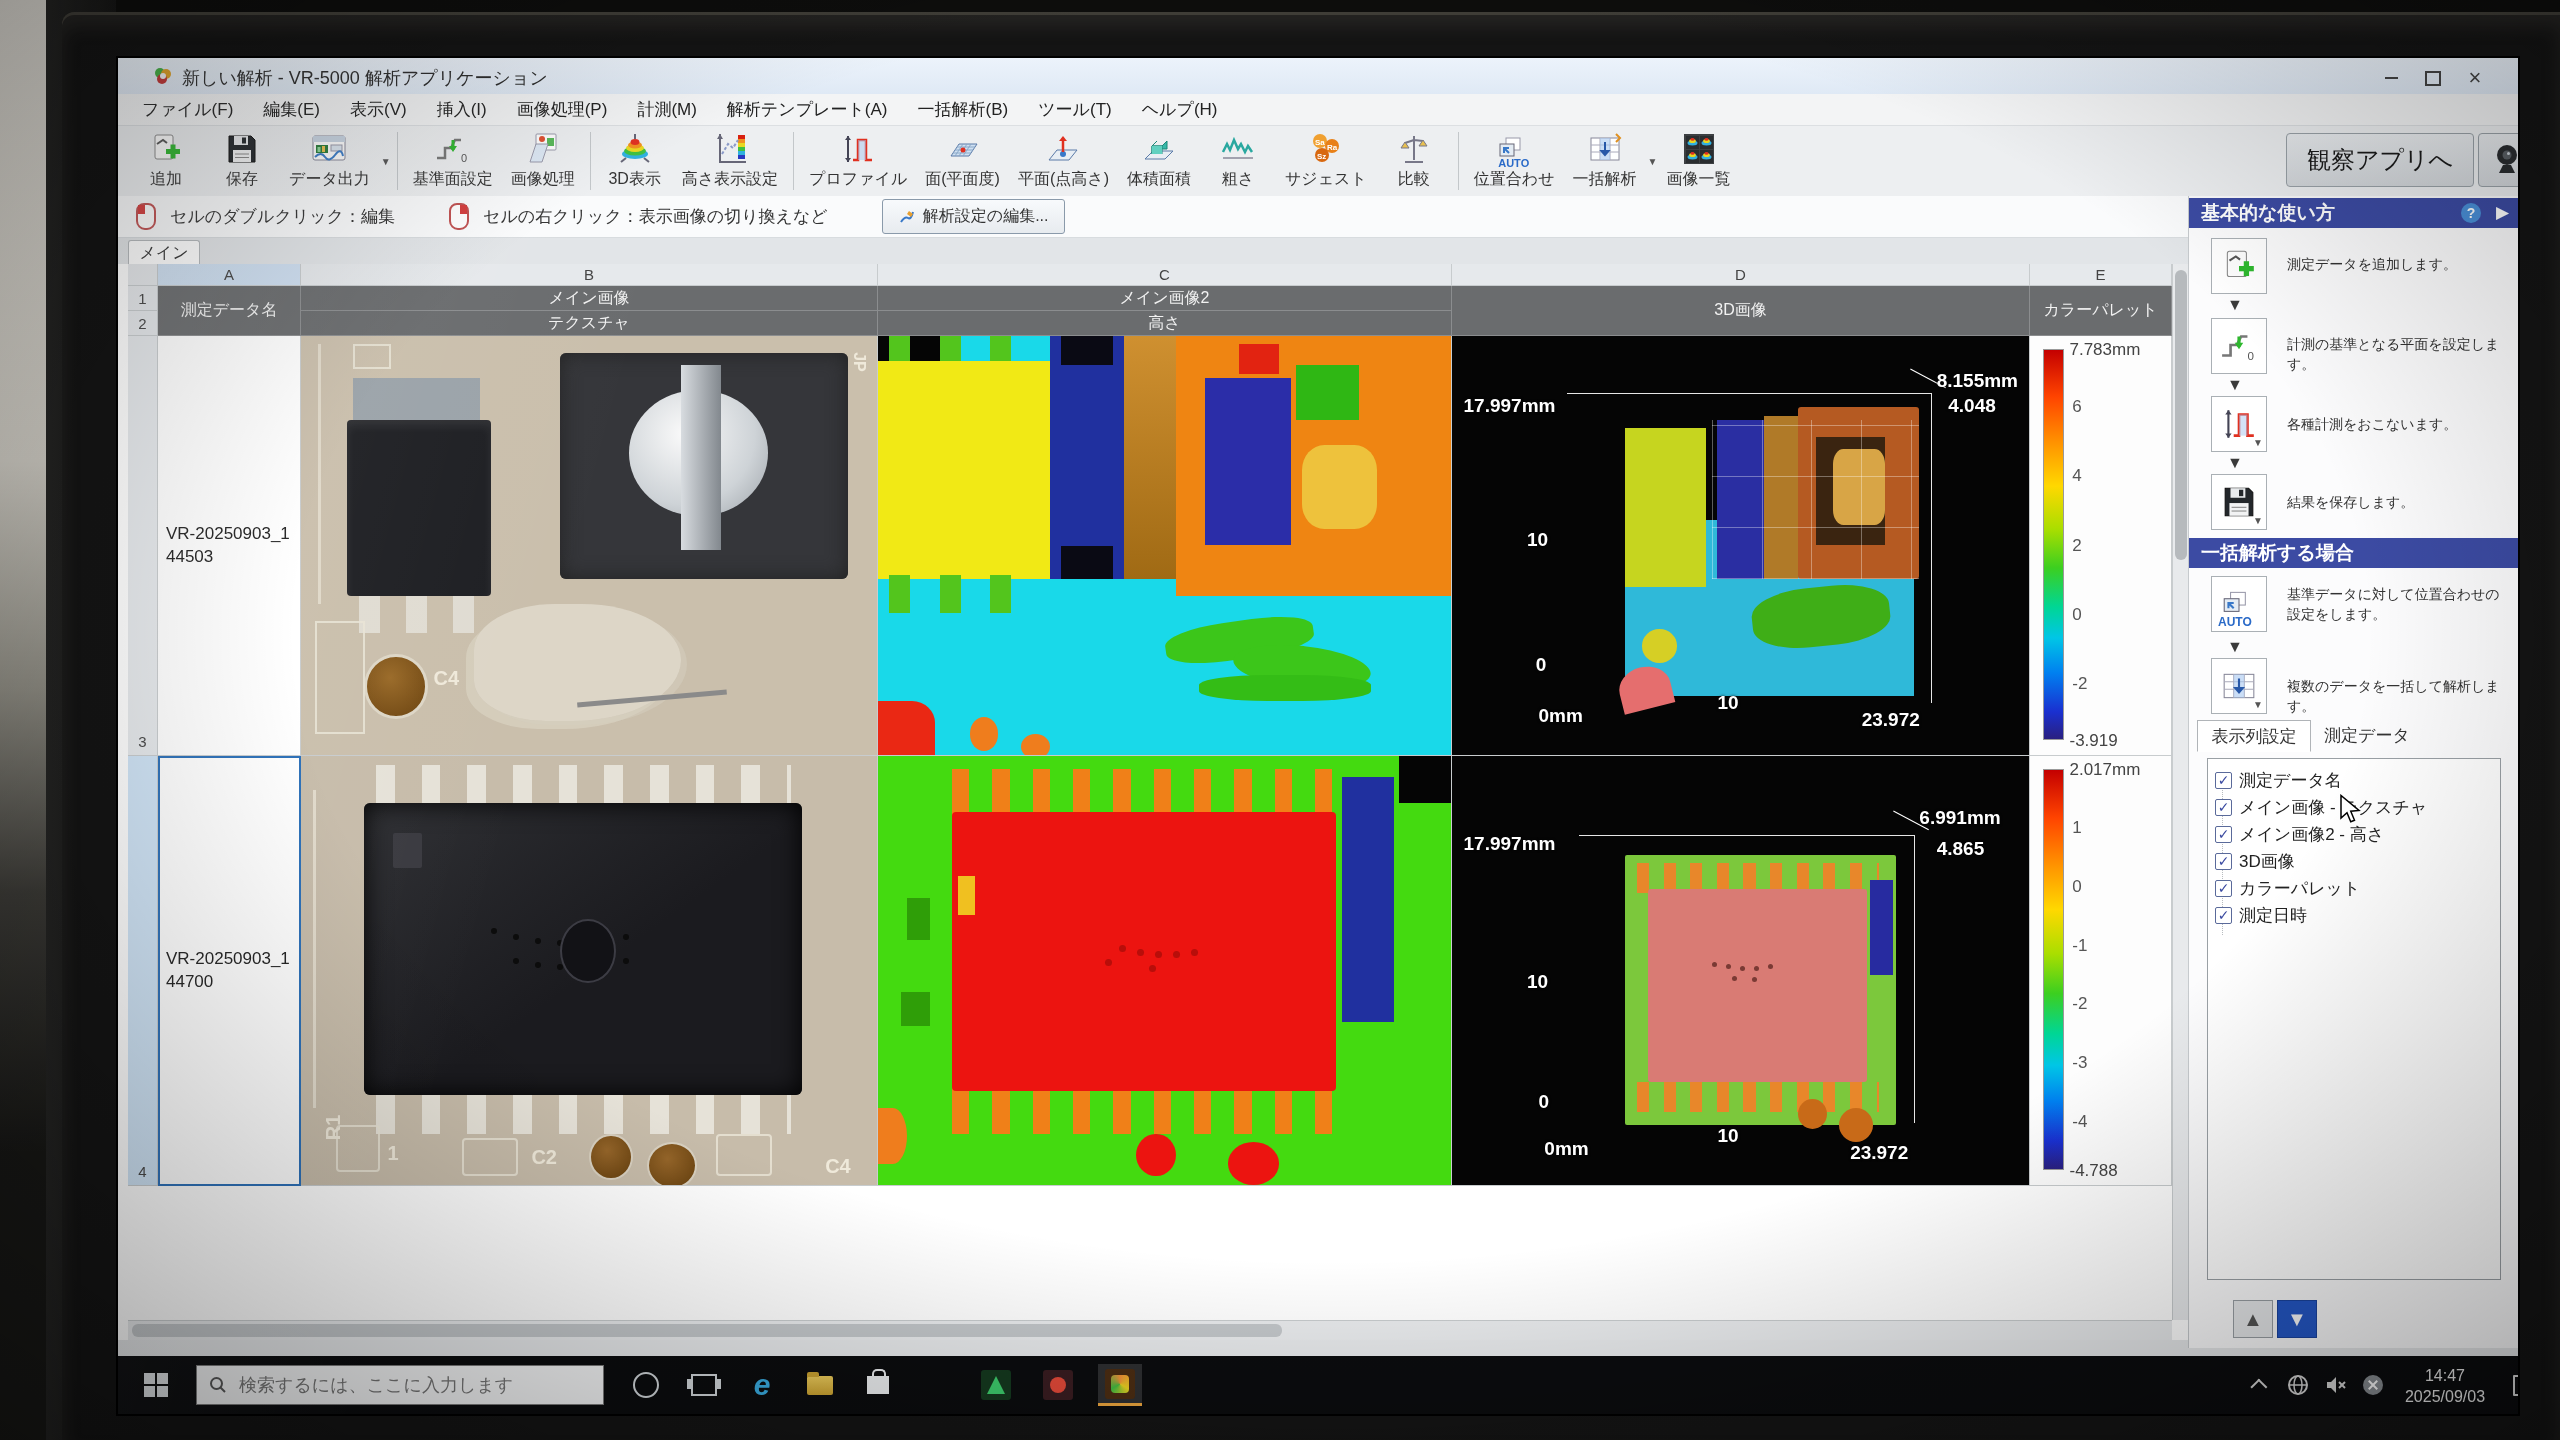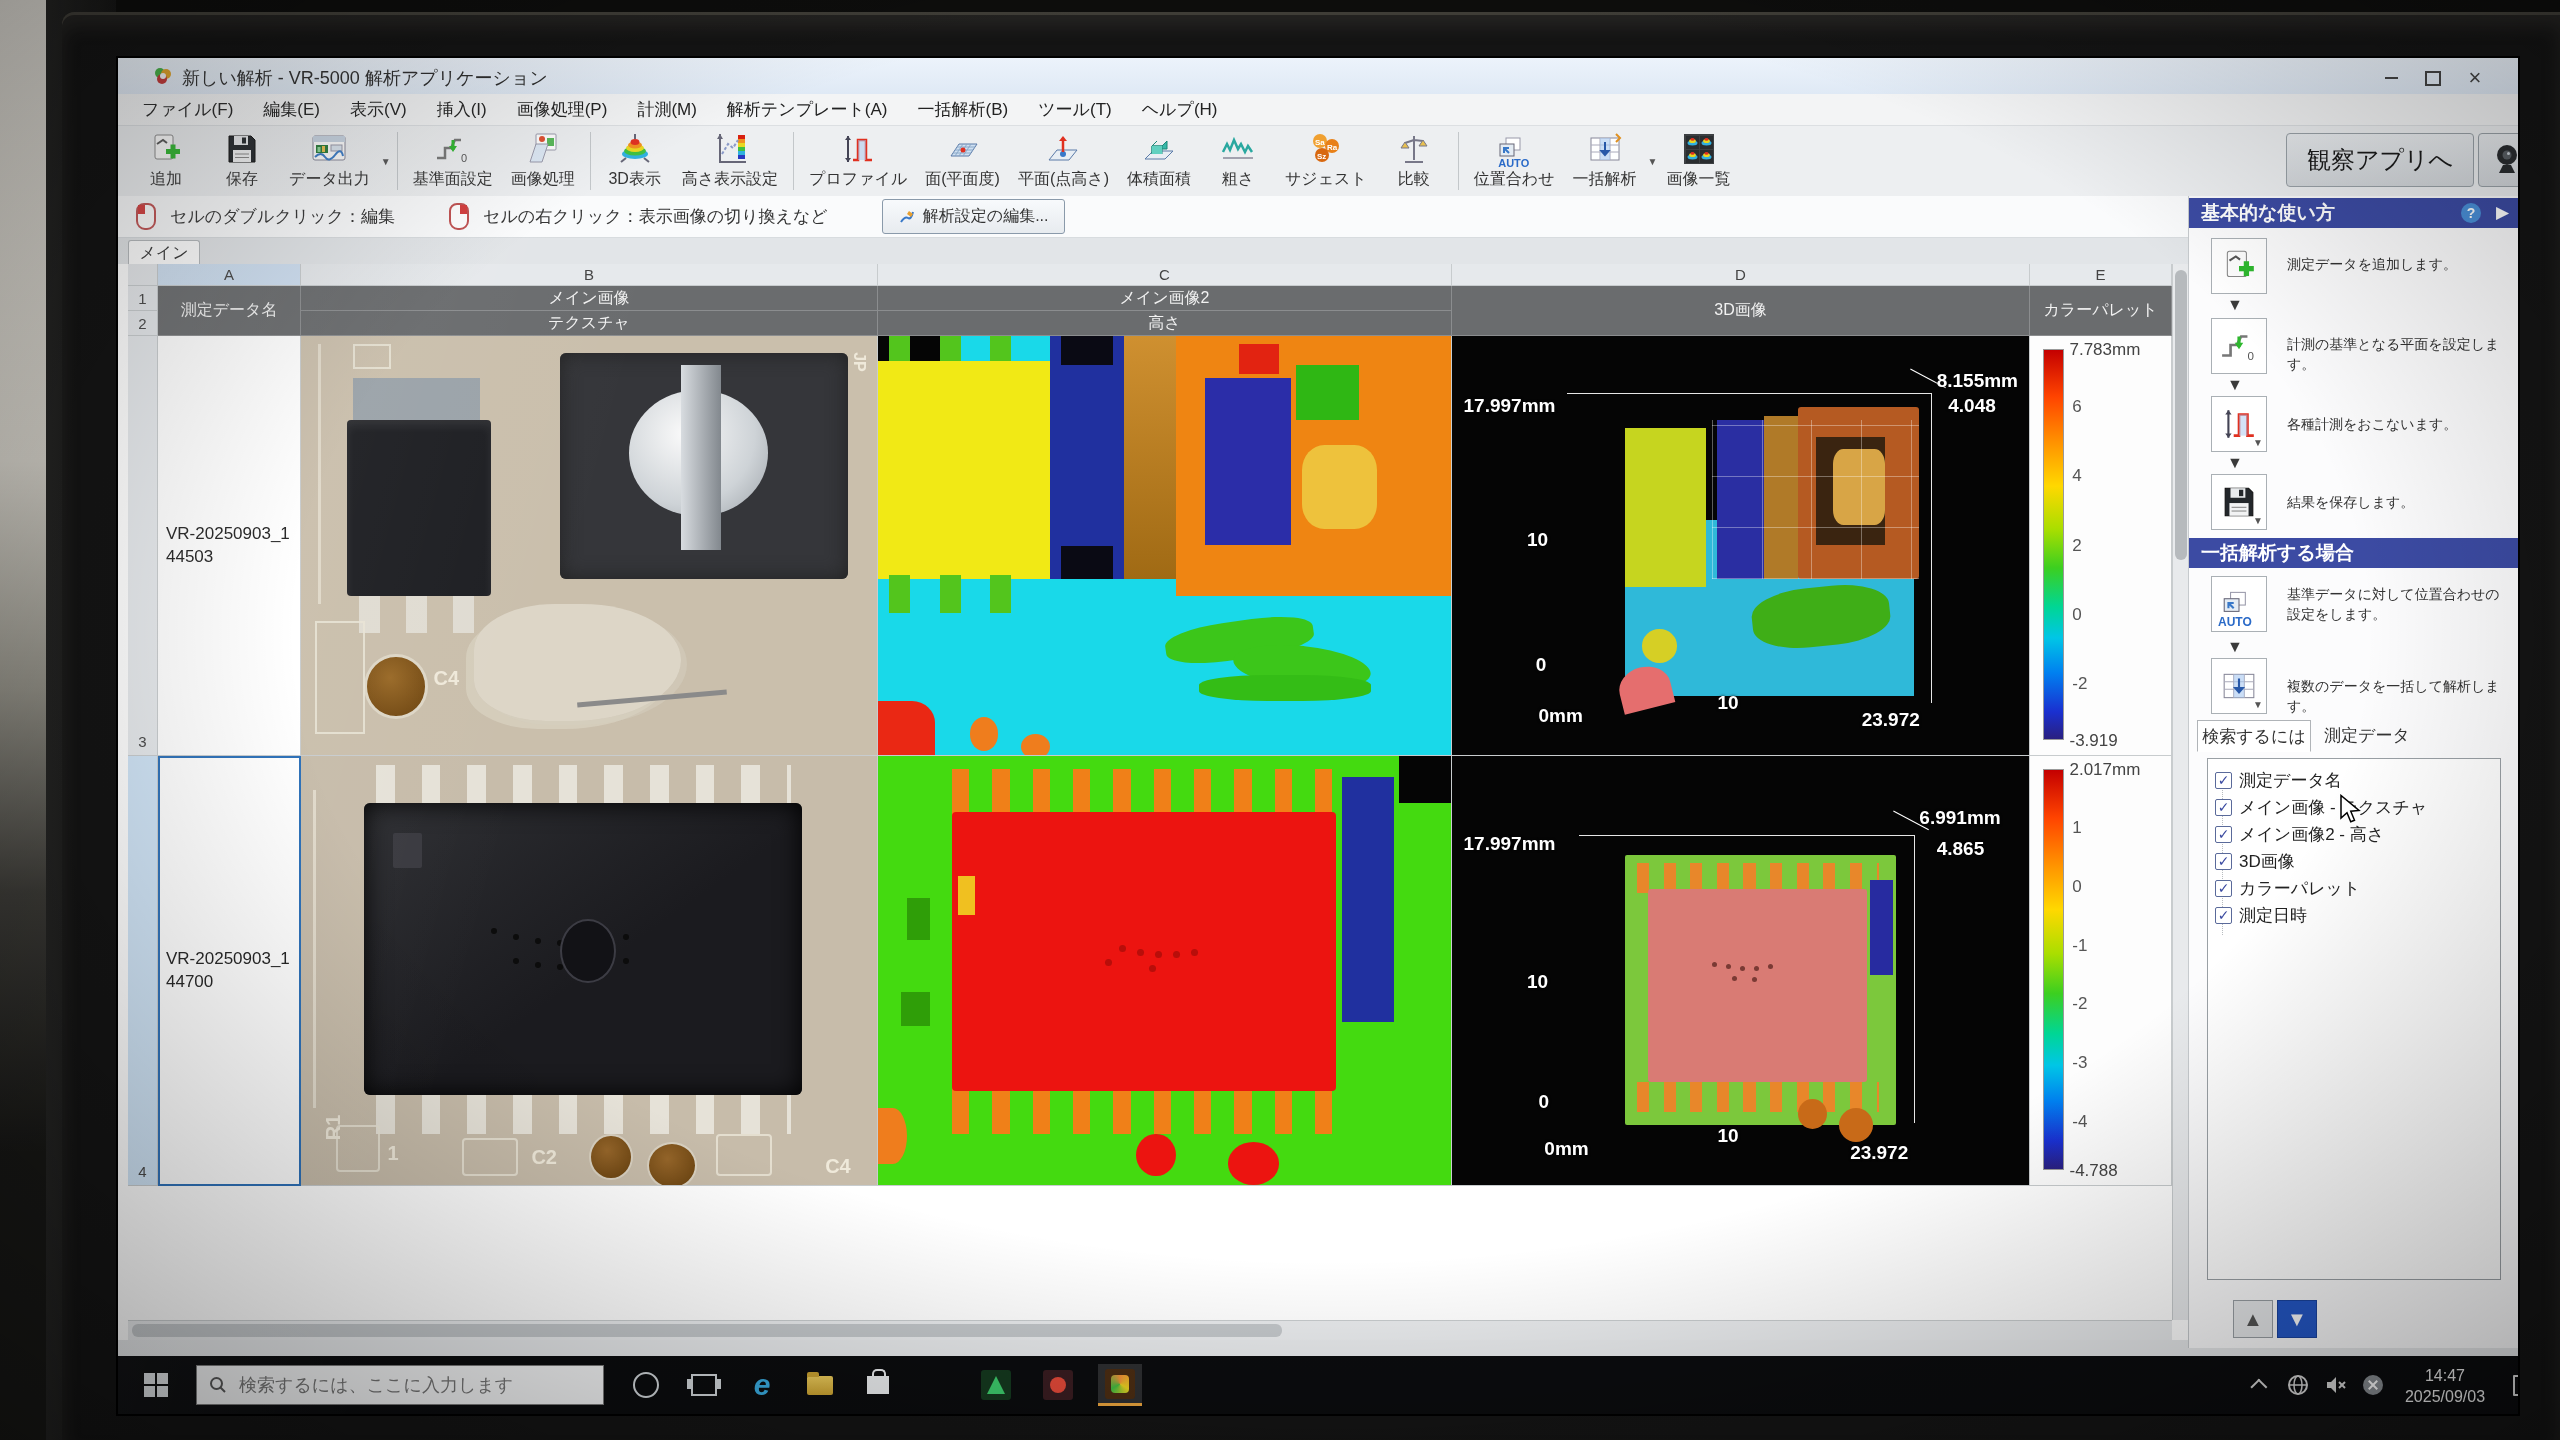--- a/index.html
+++ b/index.html
@@ -699,21 +699,21 @@
             <rect x="3" y="6" width="28" height="22" fill="#fff" stroke="#889"></rect>
             <path d="M3 13 h28 M3 20 h28 M12 6 v22 M22 6 v22" stroke="#aab"></path>
             <rect x="12" y="6" width="10" height="22" fill="#a8c8f0" opacity=".6"></rect>
             <path d="M17 10 v13 M17 23 l-3.5 -4 h7 z" stroke="#2858a8" fill="#2858a8" stroke-width="2"></path>
           </svg>
         <span class="dd" style="position:absolute;right:3px;bottom:3px">▼</span>
       </div>
       <div class="sb-text" style="top:480px">複数のデータを一括して解析します。</div>
 
       <div class="sb-tab active" style="left:8px;top:524px;width:112px">
-          <span>検索するには</span>
+          <span>表示列設定</span>
         </div>
       <div class="sb-tab" style="left:126px;top:524px;width:104px">
           <span>測定データ</span>
         </div>
 
       <div class="listbox">
         <div class="shape" style="left:14px;top:16px;width:0;height:160px;border-left:1px dotted #b8bcc0"></div>
       </div>
       <div class="chk-row" style="top:572px">
           <div class="chk">✓</div>

